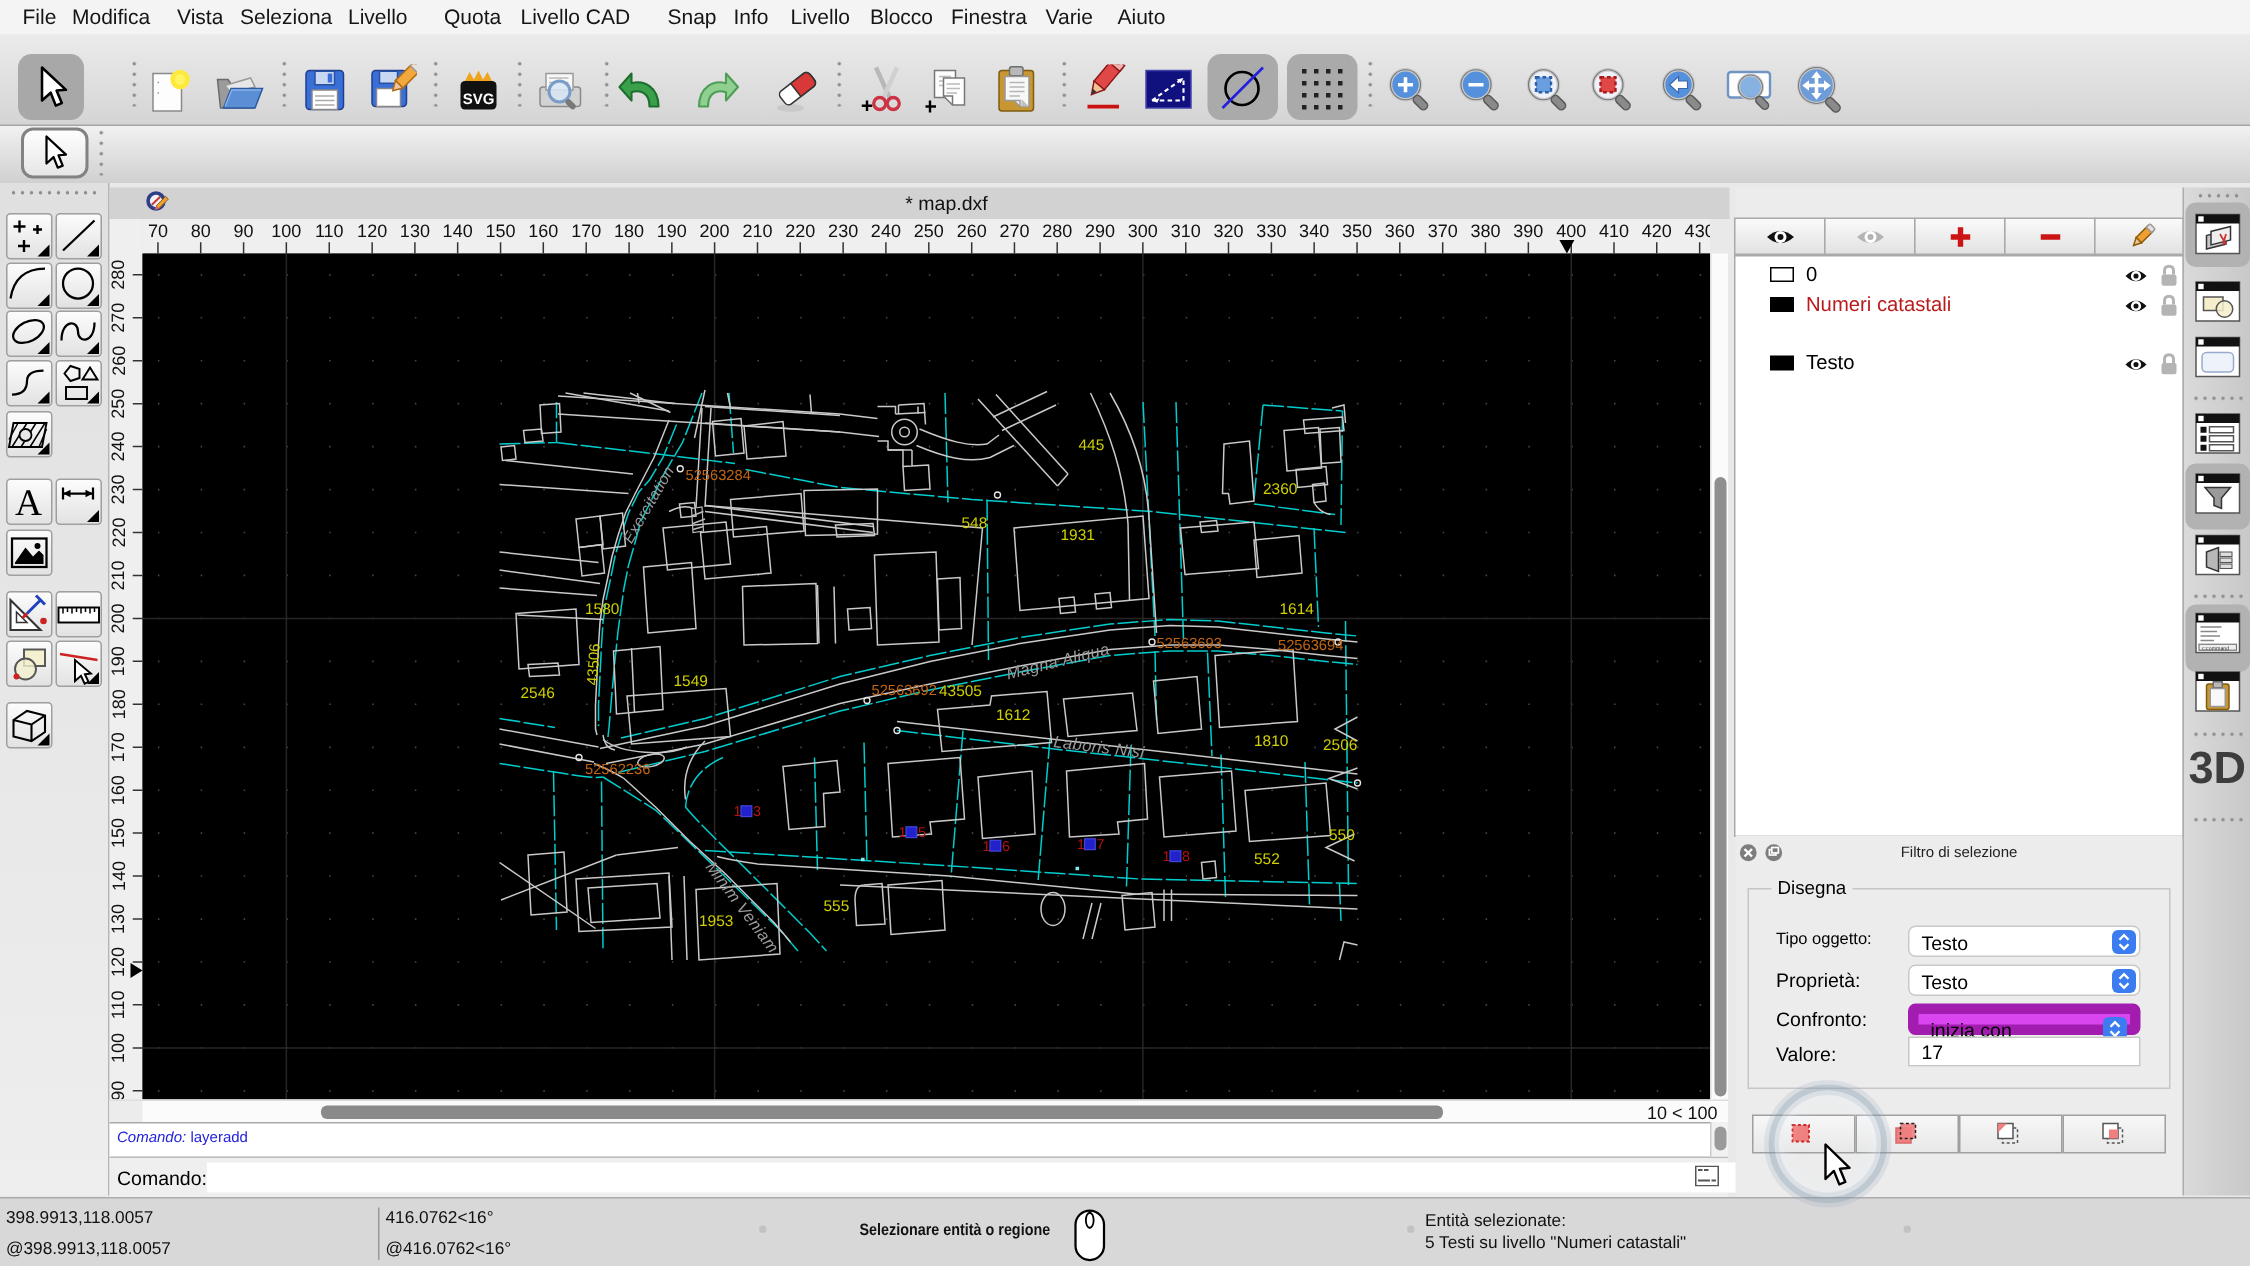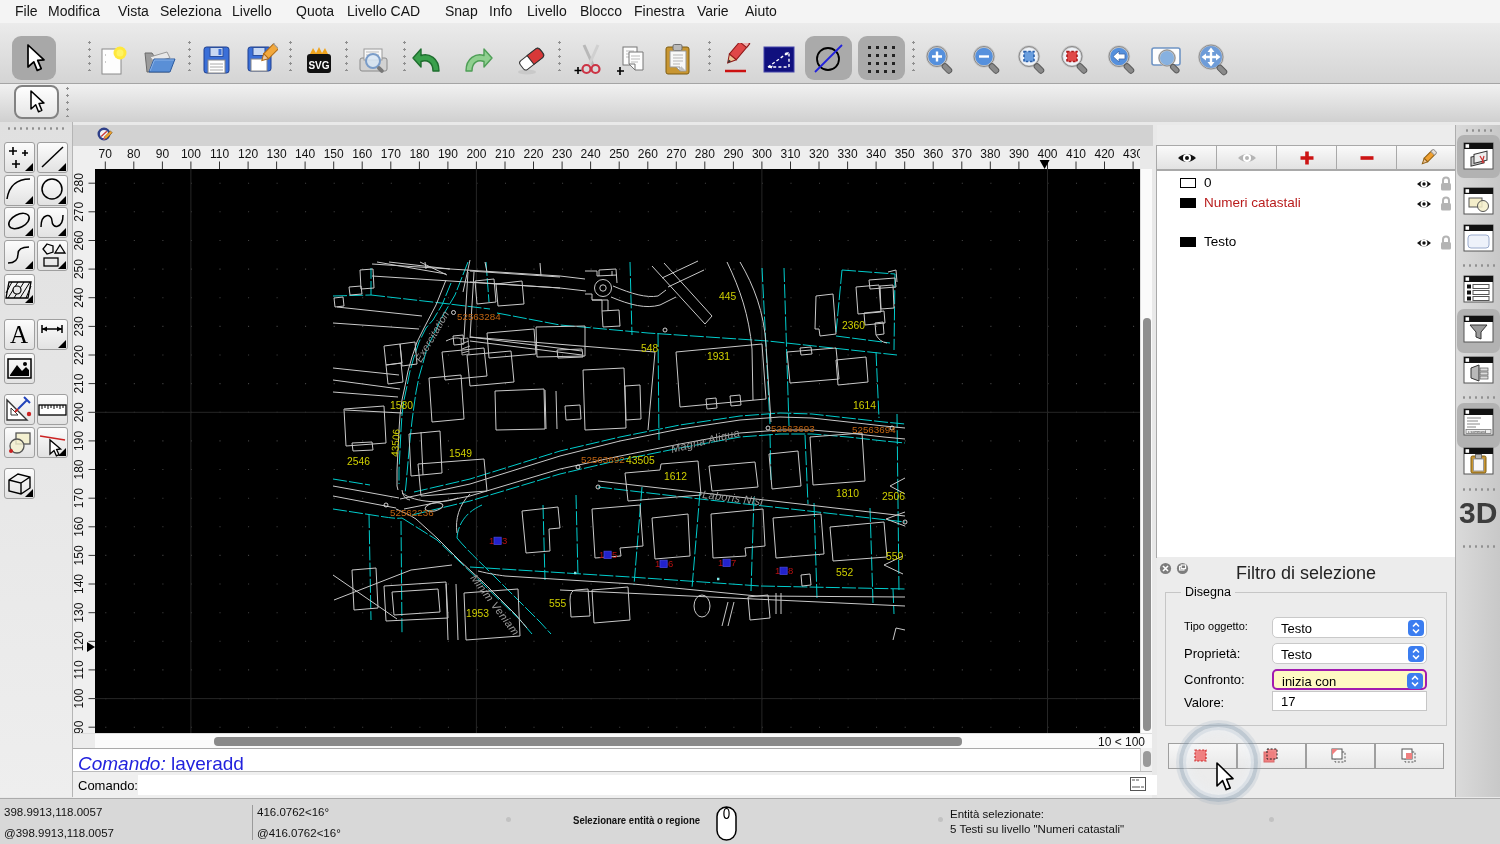--- a/index.html
+++ b/index.html
@@ -14,21 +14,21 @@
 #leftbar{left:0;top:122px;width:73px;height:675px;background:linear-gradient(#e0e0e0,#eeeeee);border-right:1px solid #b5b5b5}
 .pbtn{position:absolute;width:31px;height:31px;background:linear-gradient(#fcfcfc,#e2e2e2);border:1px solid #9f9f9f;border-radius:3px}
 #cztitle{left:73px;top:125px;width:1080px;height:21px;background:#d2d2d2}
 #cztitle .t{position:absolute;left:36px;right:0;text-align:center;top:3px;font-size:13px;color:#111}
 #canvas{left:95px;top:169px;width:1045px;height:564px;background:#000}
 #vscroll{left:1140px;top:169px;width:12px;height:564px;background:#fbfbfb;border-left:1px solid #ddd}
 #vthumb{position:absolute;left:2px;top:149px;width:8px;height:413px;background:#8f8f8f;border-radius:4px}
 #hscrollrow{left:73px;top:733px;width:1079px;height:15px;background:#fbfbfb;border-top:1px solid #ddd}
 #hthumb{position:absolute;left:141px;top:3px;width:748px;height:8.5px;background:#8a8a8a;border-radius:4px}
 #hscrollrow .lab{position:absolute;right:7px;top:1px;font-size:12px;color:#111}
-#cmd1{left:73px;top:748px;width:1079px;height:23px;background:#fff;border-top:1px solid #aaa;font-size:19px;padding:4px 0 0 5px}
+#cmd1{left:73px;top:748px;width:1079px;height:23px;background:#fff;border-top:1px solid #aaa;font-size:10px;padding:4px 0 0 5px}
 #cmd2{left:73px;top:771px;width:1079px;height:27px;background:#efefef;border-top:1px solid #bbb;font-size:13px;padding:6px 0 0 5px;color:#000}
 #rpanel{left:1157px;top:125px;width:298px;height:674px;background:#ececec}
 #rstrip{left:1455px;top:125px;width:45px;height:672px;background:linear-gradient(90deg,#dadada,#c8c8c8);border-left:1px solid #aeaeae}
 #statusbar{left:0;top:798px;width:1500px;height:46px;background:#d8d8d8;border-top:1px solid #ababab;font-size:11.5px;color:#111}
 .st{position:absolute;white-space:pre}
 .fbtn{width:69.5px;height:26px;border:1px solid #9f9f9f;background:linear-gradient(#f7f7f7,#e8e8e8)}
 </style></head><body>
 <div id="menubar" class="abs">
     <span style="left:15px">File</span>
     <span style="left:48px">Modifica</span>
@@ -316,20 +316,21 @@
       <path d="M13,13 L13,27 L17,23.5 L19.4,28.8 L22,27.6 L19.6,22.5 L23.6,22 Z" fill="#fff" stroke="#000" stroke-width="1.3"></path>
       <path d="M29,21 L29,29 L21,29 Z" fill="#000"></path>
     </svg>
 <div class="pbtn" style="left:4px;top:346px"></div>
 <svg class="abs" style="left:4px;top:346px" width="31" height="31" viewBox="0 0 31 31">
       <path d="M5,12 L14,6 L26,9 L26,20 L17,26 L5,23 Z M5,12 L17,15 L17,26 M17,15 L26,9" fill="none" stroke="#000" stroke-width="1.4"></path>
       <path d="M29,21 L29,29 L21,29 Z" fill="#000"></path>
     </svg>
 </div>
 <div id="cztitle" class="abs">
+    <div class="t">* map.dxf</div>
     <svg class="abs" style="left:24px;top:2px" width="16" height="16" viewBox="0 0 16 16">
       <circle cx="7" cy="7" r="5.3" fill="#f2f2f6" stroke="#2e3f88" stroke-width="2.4"></circle>
       <path d="M4.2,9.5 L9.8,4.2" stroke="#cc3333" stroke-width="1.3"></path>
       <g transform="rotate(45 10 9)">
         <rect x="8.8" y="3" width="2.6" height="9" fill="#f0a030" stroke="#7e5c10" stroke-width="0.6"></rect>
         <path d="M8.8,12 L10.1,14.6 L11.4,12 Z" fill="#e86060"></path>
       </g>
     </svg>
   </div>
 <svg class="abs" style="left:95px;top:146px" width="1045" height="23" viewBox="0 0 1045 23">
@@ -753,37 +754,37 @@
       </svg>
 </div>
 <div class="abs" style="left:0;top:432px;width:298px;height:23px;background:#ececec">
  <svg class="abs" style="left:2px;top:5px" width="40" height="13" viewBox="0 0 40 13">
   <circle cx="6.5" cy="6.5" r="5.6" fill="#7d7d7d"></circle>
         <path d="M4,4 l5,5 M9,4 l-5,5" stroke="#fff" stroke-width="1.6"></path>
   <circle cx="23.5" cy="6.5" r="5.6" fill="#7d7d7d"></circle>
         <rect x="20.6" y="4.4" width="4.4" height="3.6" fill="none" stroke="#fff" stroke-width="1.1"></rect>
         <rect x="22.2" y="3" width="4.4" height="3.6" fill="#7d7d7d" stroke="#fff" stroke-width="1.1"></rect>
  </svg>
- <div class="abs" style="left:0;right:0;top:6px;text-align:center;font-size:18px;color:#222">Filtro di selezione</div>
+ <div class="abs" style="left:0;right:0;top:6px;text-align:center;font-size:10px;color:#222">Filtro di selezione</div>
 </div>
 <div class="abs" style="left:8px;top:467px;width:282px;height:134px;border:1px solid #c6c6c6"></div>
 <div class="abs" style="left:24px;top:460px;background:#ececec;padding:0 4px;font-size:12.5px;color:#000">Disegna</div>
 <div class="abs" style="left:27px;top:495px;font-size:11px">Tipo oggetto:</div>
 <div class="abs" style="left:27px;top:521px;font-size:13px">Proprietà:</div>
 <div class="abs" style="left:27px;top:547px;font-size:13px">Confronto:</div>
 <div class="abs" style="left:27px;top:570px;font-size:13px">Valore:</div>
 <div class="abs" style="left:115px;top:492px;width:155px;height:21px;background:#fff;border:1px solid #c9c9c9;border-radius:5px;font-size:13px;padding:2.5px 0 0 8px">Testo<svg class="abs" style="right:2px;top:2px" width="16" height="16" viewBox="0 0 16 16">
         <rect width="16" height="16" rx="4" fill="#3b7df0"></rect>
         <path d="M5,6.5 L8,3.5 L11,6.5 M5,9.5 L8,12.5 L11,9.5" fill="none" stroke="#fff" stroke-width="1.6"></path>
       </svg></div>
 <div class="abs" style="left:115px;top:518px;width:155px;height:21px;background:#fff;border:1px solid #c9c9c9;border-radius:5px;font-size:13px;padding:2.5px 0 0 8px">Testo<svg class="abs" style="right:2px;top:2px" width="16" height="16" viewBox="0 0 16 16">
         <rect width="16" height="16" rx="4" fill="#3b7df0"></rect>
         <path d="M5,6.5 L8,3.5 L11,6.5 M5,9.5 L8,12.5 L11,9.5" fill="none" stroke="#fff" stroke-width="1.6"></path>
       </svg></div>
-<div class="abs" style="left:115px;top:544px;width:155px;height:21px;background:#fef9c3;border:2px solid #a21caf;border-radius:5px;font-size:13px;padding:2.5px 0 0 8px">inizia con<svg class="abs" style="right:2px;top:2px" width="16" height="16" viewBox="0 0 16 16">
+<div class="abs" style="left:115px;top:544px;width:155px;height:21px;background:#d946ef;border:7px solid #a21caf;border-radius:5px;font-size:13px;padding:2.5px 0 0 8px">inizia con<svg class="abs" style="right:2px;top:2px" width="16" height="16" viewBox="0 0 16 16">
         <rect width="16" height="16" rx="4" fill="#3b7df0"></rect>
         <path d="M5,6.5 L8,3.5 L11,6.5 M5,9.5 L8,12.5 L11,9.5" fill="none" stroke="#fff" stroke-width="1.6"></path>
       </svg></div>
 <div class="abs" style="left:115px;top:566px;width:155px;height:20px;background:#fff;border:1px solid #c6c6c6;font-size:13px;padding:2px 0 0 8px">17</div>
 <div class="fbtn abs" style="left:10.5px;top:618px"></div>
     <svg class="abs" style="left:36px;top:623px" width="16" height="16" viewBox="0 0 16 16">
       <rect x="2" y="2" width="11" height="11" fill="#f08080" stroke="#cc2222" stroke-width="1.2" stroke-dasharray="2,1.6"></rect>
     </svg>
     <div class="fbtn abs" style="left:79.5px;top:618px"></div>
     <svg class="abs" style="left:106px;top:623px" width="16" height="16" viewBox="0 0 16 16">

